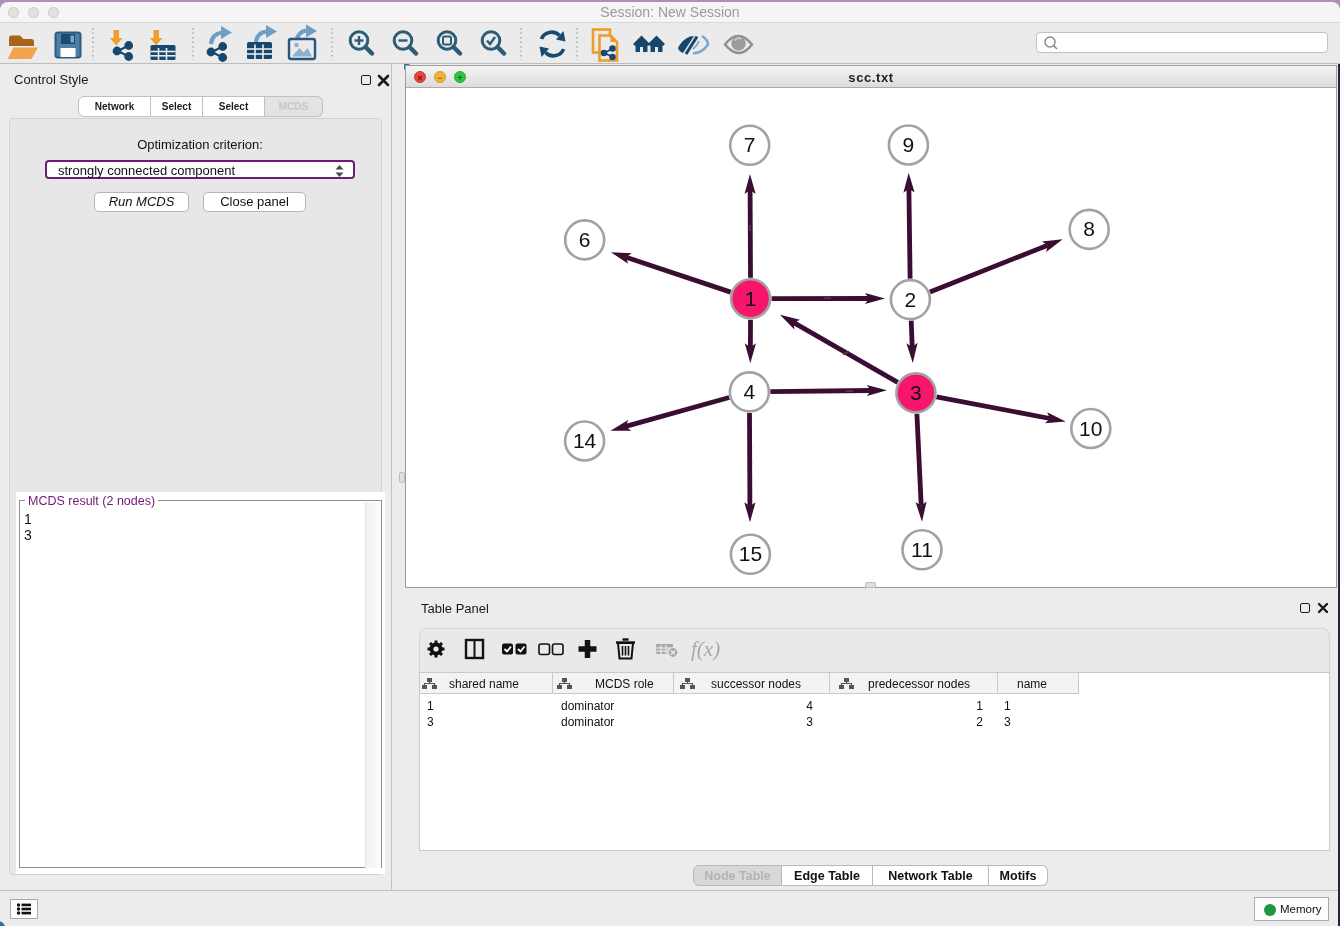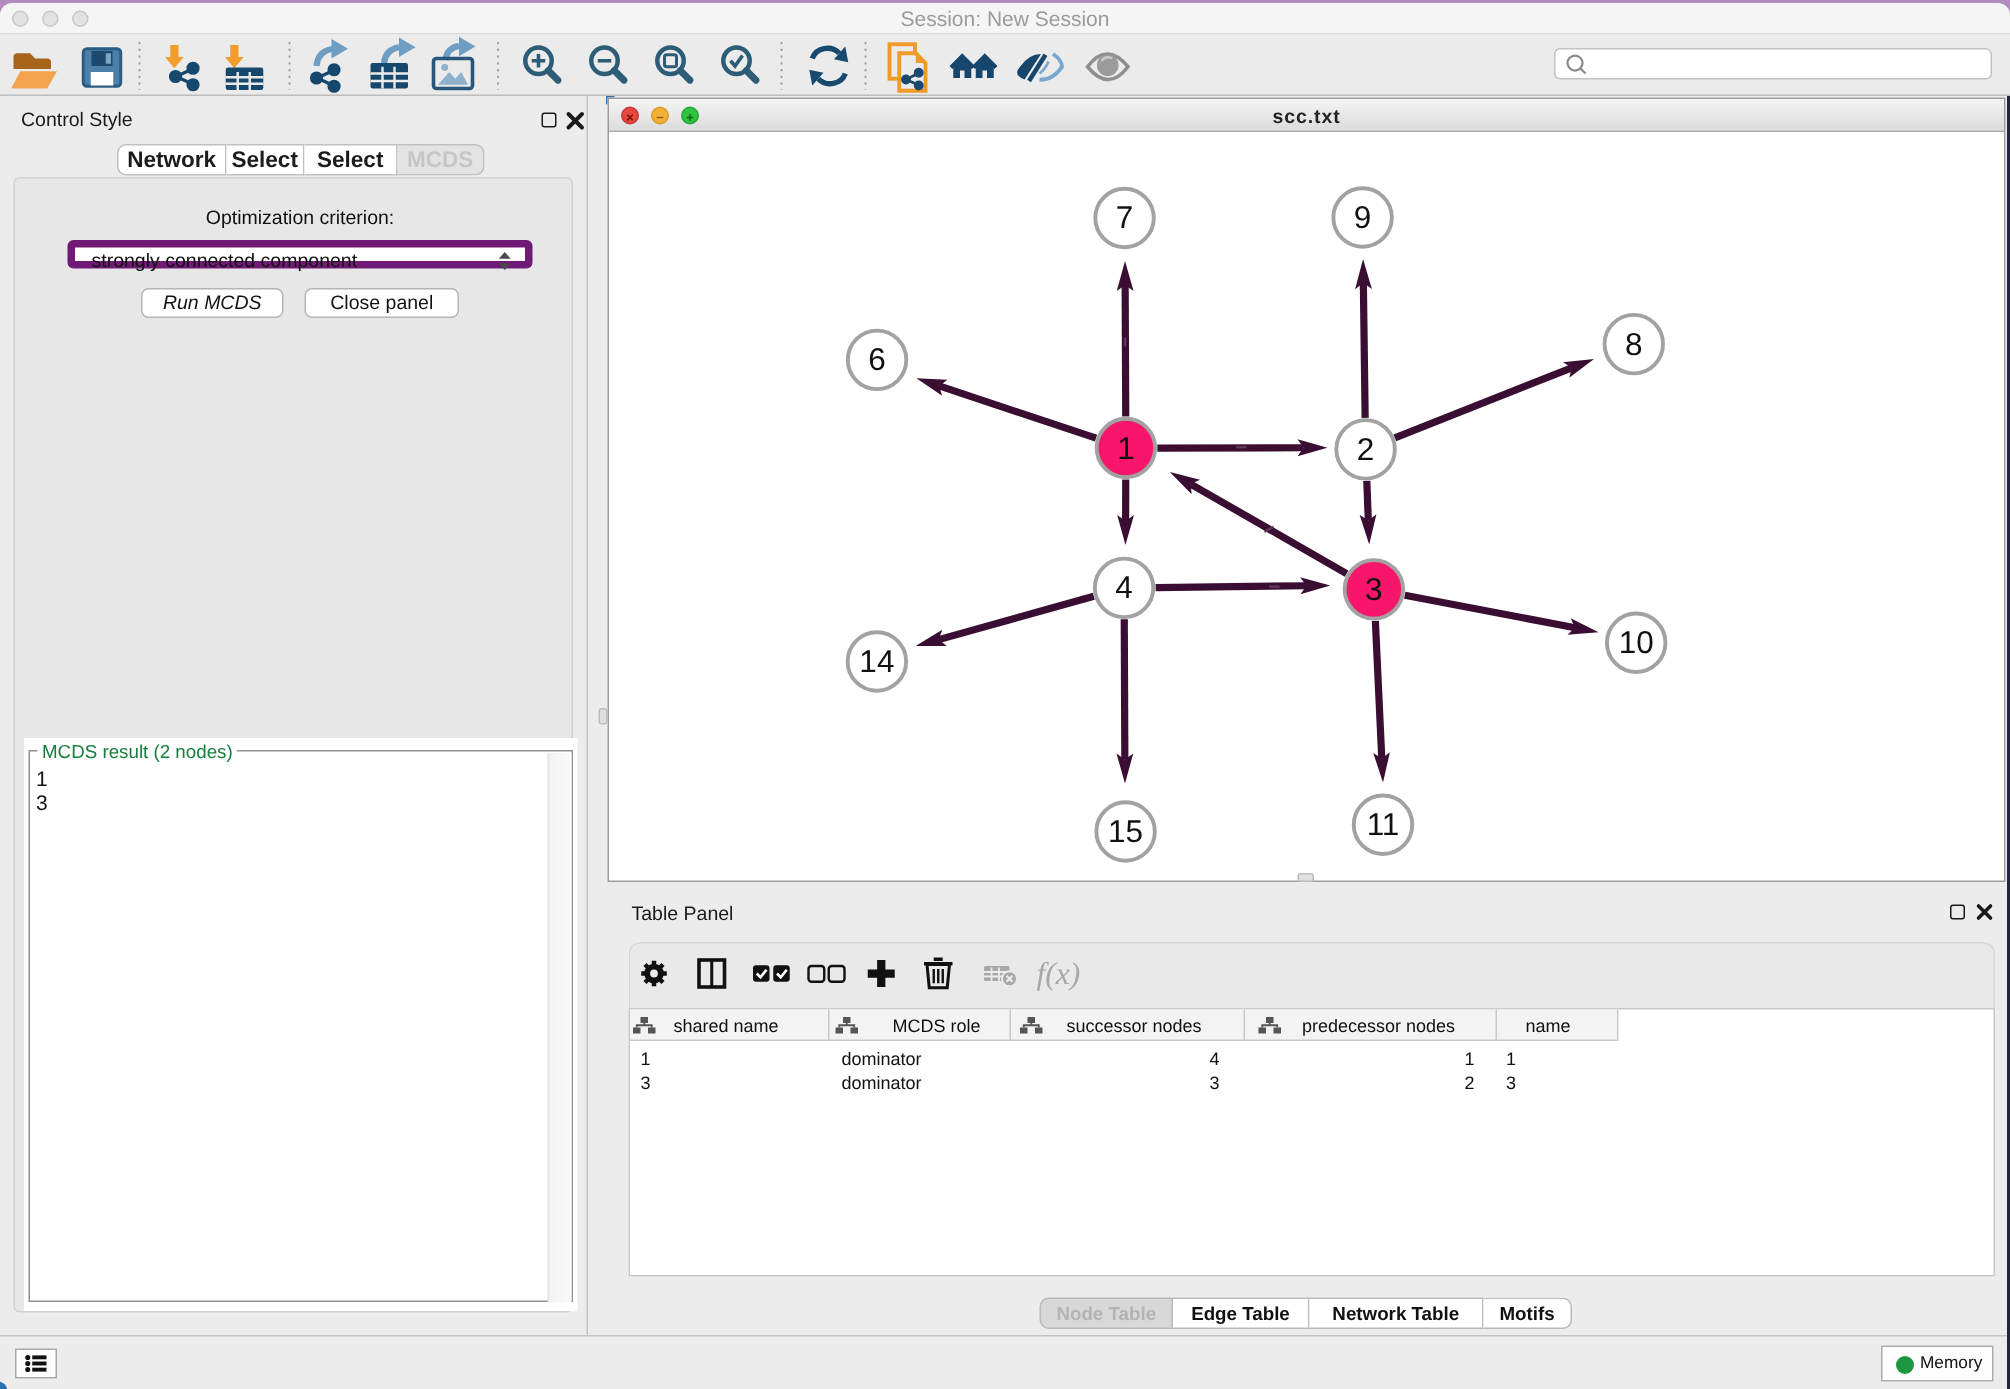--- a/index.html
+++ b/index.html
@@ -11,27 +11,27 @@
 #titlebar { left:0; top:2px; width:1340px; height:21px; background:#f5f5f5; border-radius:8px 8px 0 0; border-bottom:1px solid #d8d8d8; }
 .tl { width:11px; height:11px; border-radius:50%; top:7px; }
 #title-text { top:4px; left:0; width:1340px; text-align:center; font-size:14px; color:#9b9b9b; }
 #toolbar { left:0; top:23px; width:1340px; height:41px; background:#ebebeb; border-bottom:1px solid #bdbdbd; }
 #search { left:1036px; top:32px; width:292px; height:21px; background:#fff; border:1px solid #c2c2c2; border-radius:4px; }
 
 #cp { left:0; top:64px; width:392px; height:826px; background:#ececec; border-right:1px solid #c3c3c3; }
 #cp-title { left:14px; top:72px; font-size:13px; color:#1a1a1a; }
 .minibox { width:10px; height:10px; border:1.5px solid #1a1a1a; border-radius:2px; }
 #cp-inner { left:9px; top:118px; width:373px; height:757px; background:#e7e7e7; border:1px solid #d2d2d2; border-radius:4px; }
-.tab { position:absolute; height:21px; background:#fff; border:1px solid #c0c0c0; font-size:15px; font-weight:bold; color:#1c1c1c; text-align:center; line-height:20px; }
+.tab { position:absolute; height:21px; background:#fff; border:1px solid #c0c0c0; font-size:10px; font-weight:bold; color:#1c1c1c; text-align:center; line-height:20px; }
 #opt-label { left:4px; top:137px; width:392px; text-align:center; font-size:13px; color:#111; }
-#dropdown { left:45px; top:160px; width:310px; height:19px; background:#fff; border:5px solid #701a75; border-radius:4px; font-size:13px; color:#111; line-height:17px; padding-left:11px; }
+#dropdown { left:45px; top:160px; width:310px; height:19px; background:#fff; border:2px solid #701a75; border-radius:4px; font-size:13px; color:#111; line-height:17px; padding-left:11px; }
 .btn { position:absolute; height:20px; background:#fff; border:1px solid #b5b5b5; border-radius:5px; font-size:13px; color:#111; text-align:center; line-height:18px; }
 #result-white { left:16px; top:492px; width:369px; height:382px; background:#fff; }
 #result-group { left:19px; top:500px; width:363px; height:368px; border:1px solid #8f8f8f; }
-#result-title { left:25px; top:494px; font-size:12.5px; color:#15803d; background:#fff; padding:0 3px; }
+#result-title { left:25px; top:494px; font-size:12.5px; color:#701a75; background:#fff; padding:0 3px; }
 #result-scroll { left:345px; top:1px; width:16px; height:366px; background:linear-gradient(90deg,#f2f2f2,#fbfbfb); border-left:1px solid #e3e3e3; }
 #result-lines { left:4px; top:10px; font-size:14px; color:#111; line-height:16px; }
 
 #vgrip { left:399px; top:472px; width:6px; height:11px; background:#e0e0e0; border:1px solid #bdbdbd; border-radius:2px; }
 #hgrip { left:865px; top:582px; width:11px; height:6px; background:#e0e0e0; border:1px solid #bdbdbd; border-radius:2px; }
 
 #net { left:405px; top:65px; width:932px; height:523px; border:1px solid #9c9c9c; background:#fff; }
 #net-title { left:0; top:0; width:930px; height:22px; background:linear-gradient(#f4f4f4,#dcdcdc); border-bottom:1px solid #aaa; }
 .nt { width:12px; height:12px; border-radius:50%; top:5px; position:absolute; font-size:9px; line-height:12px; text-align:center; font-weight:bold; }
 #net-name { left:0; top:4px; width:930px; text-align:center; font-size:13px; font-weight:bold; color:#222; letter-spacing:0.6px; }

